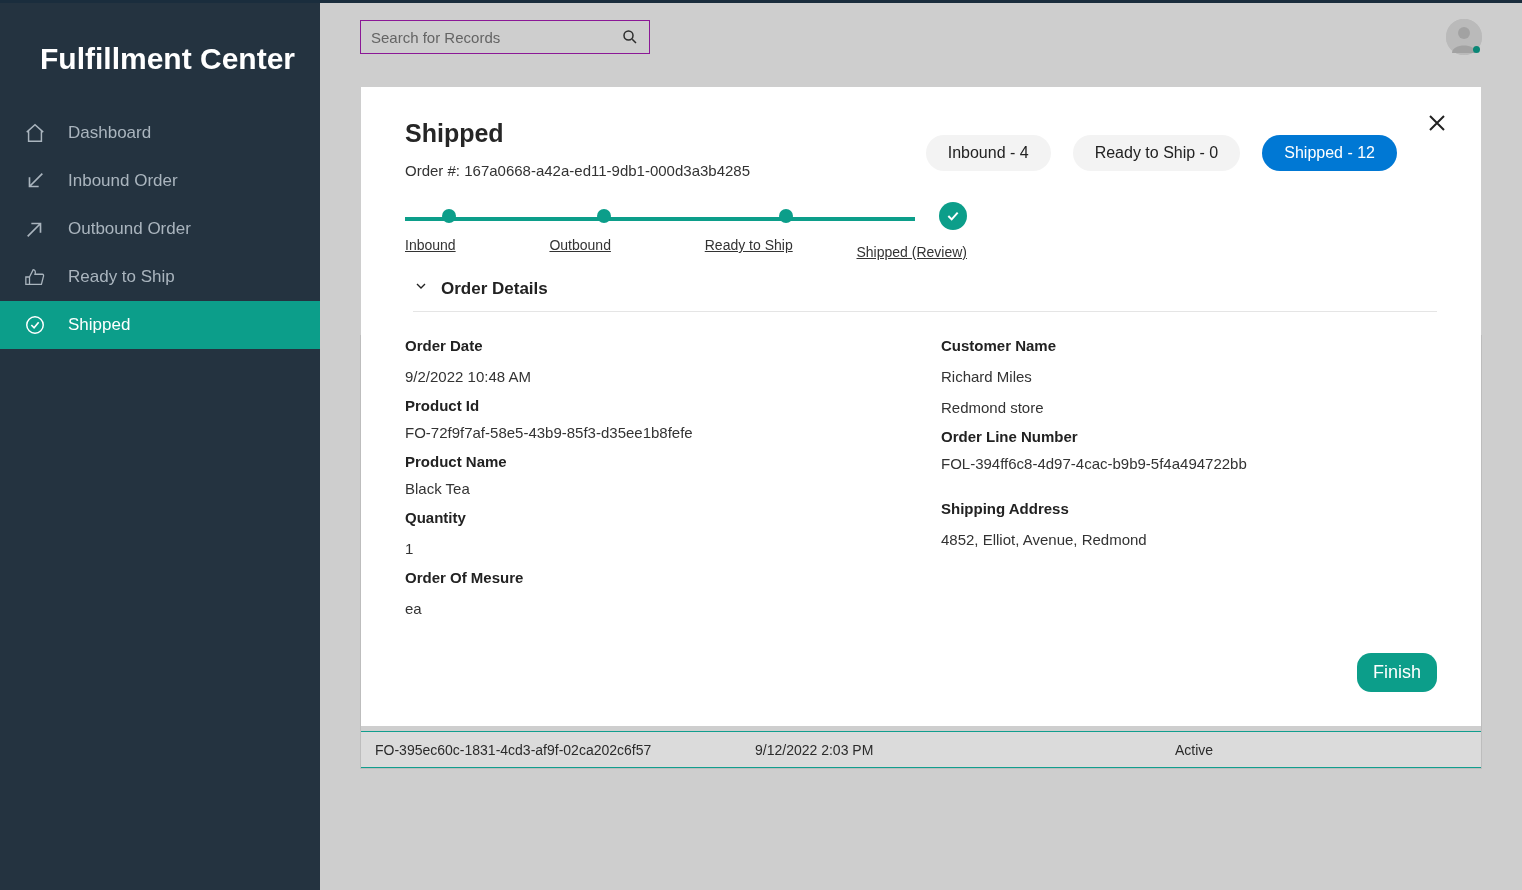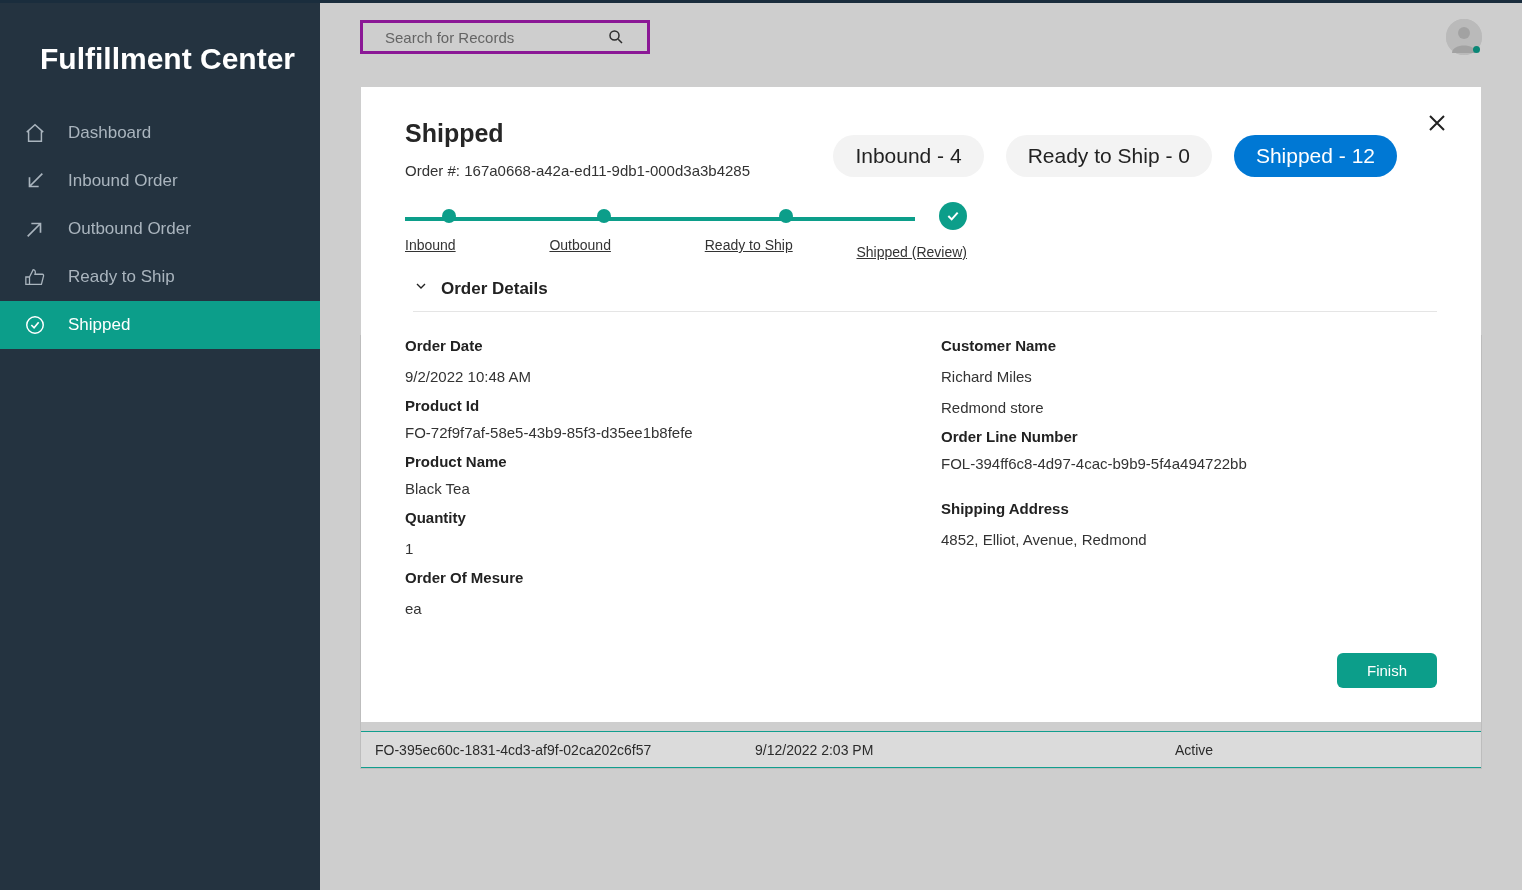--- a/index.html
+++ b/index.html
@@ -67,24 +67,24 @@
   .topbar {
     display: flex;
     align-items: center;
     justify-content: space-between;
     padding: 16px 40px 0 40px;
   }
 
   .search-box {
     width: 290px;
     height: 34px;
-    border: 3px solid #a21caf;
-    display: flex;
-    align-items: center;
-    padding: 0 22px;
+    border: 1px solid #a21caf;
+    display: flex;
+    align-items: center;
+    padding: 0 10px;
   }
   .search-box input {
     border: none;
     outline: none;
     background: transparent;
     font-size: 15px;
     color: #555;
     flex: 1;
   }
   .search-box .sicon { width: 18px; height: 18px; }
@@ -182,21 +182,21 @@
   .pills {
     display: flex;
     gap: 22px;
     margin-top: 16px;
     margin-right: 40px;
   }
   .pill {
     padding: 9px 22px;
     border-radius: 28px;
     background: #f3f3f3;
-    font-size: 21px;
+    font-size: 16px;
     color: #222;
     cursor: pointer;
     white-space: nowrap;
   }
   .pill.primary {
     background: #0078d4;
     color: #fff;
   }
 
   .progress-track {
@@ -286,23 +286,23 @@
 
   .modal-footer {
     display: flex;
     justify-content: flex-end;
     margin-top: 24px;
   }
   .btn-finish {
     background: #0c9e8a;
     color: #fff;
     border: none;
-    padding: 9px 30px;
-    font-size: 15px;
-    border-radius: 6px;
+    padding: 9px 16px;
+    font-size: 18px;
+    border-radius: 14px;
     cursor: pointer;
   }
 </style>
 </head>
 <body>
 
 <div class="app">
   <aside class="sidebar">
     <div class="sidebar-title">Fulfillment Center</div>
     <nav class="sidebar-nav">

